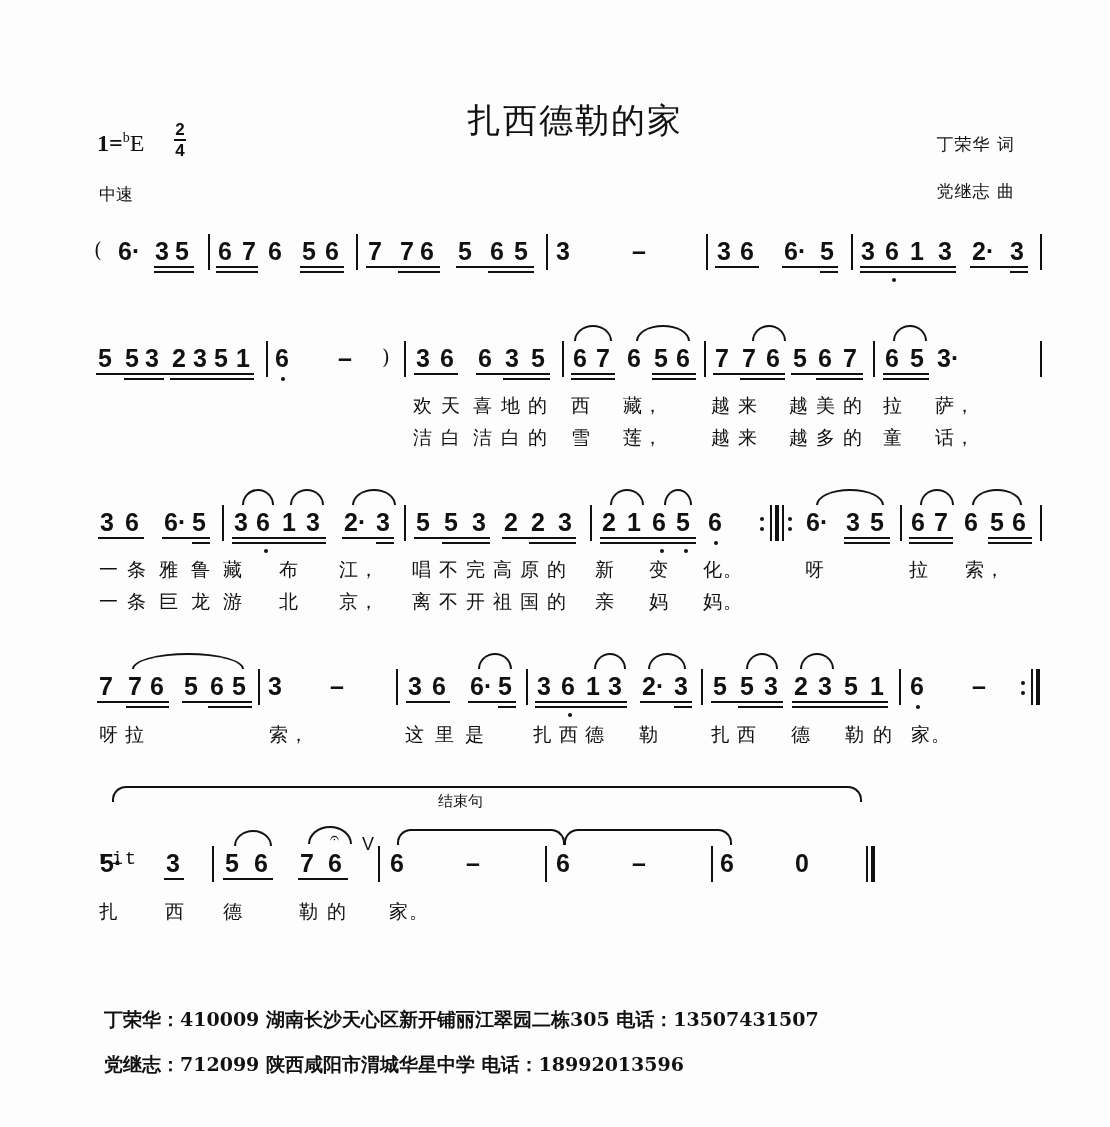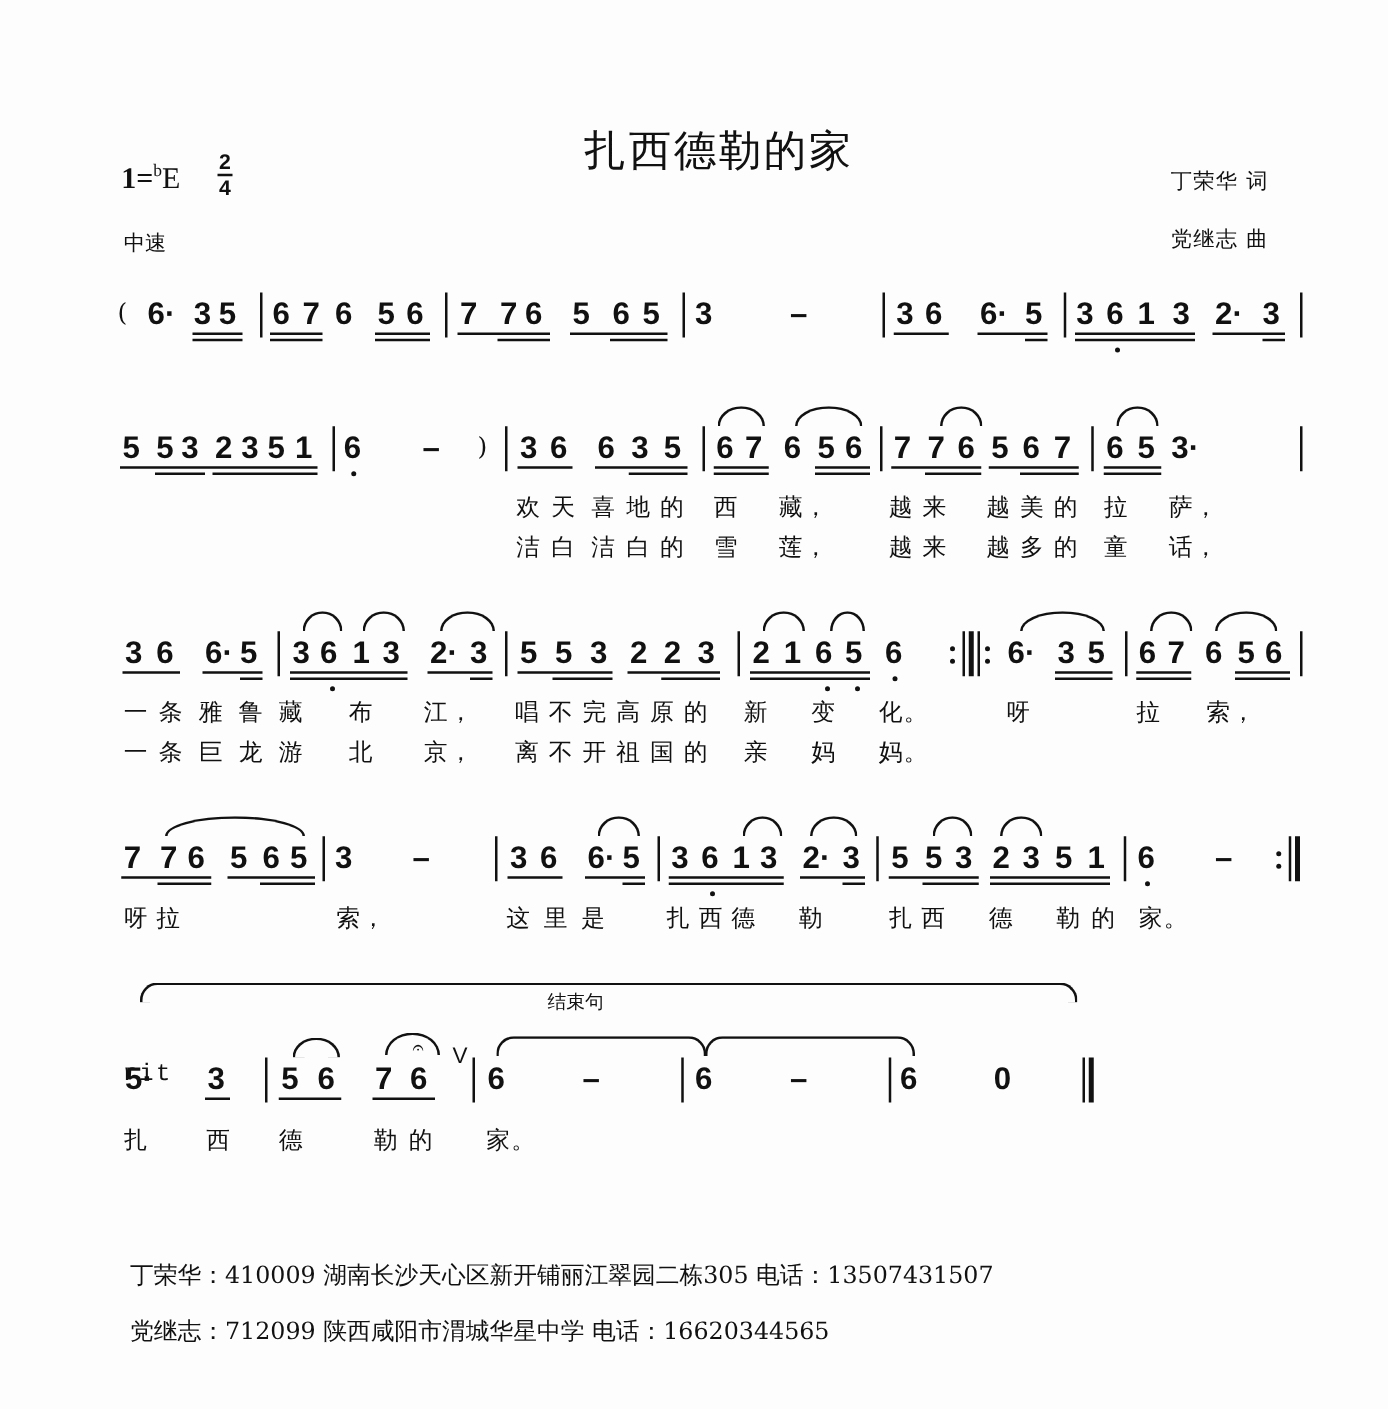--- a/index.html
+++ b/index.html
@@ -12,21 +12,21 @@
     .timesig { left: 174px; top: 120px; font-family: "Liberation Sans", sans-serif; font-weight: bold; font-size: 17px; line-height: 19px; text-align: center; }
     .tempo { left: 99px; top: 183px; font-family: "DejaVu Serif", serif; font-size: 17px; }
     .credit { right: 95px; font-family: "DejaVu Serif", serif; font-size: 17px; letter-spacing: 1px; }
     .staff { position: absolute; left: 0; width: 1110px; height: 40px; }
     .n { position: absolute; font-family: "Liberation Sans", sans-serif; font-weight: bold; font-size: 25px; top: 0; line-height: 30px; }
     .bar { position: absolute; top: -2px; width: 2px; height: 36px; background: #111; }
     .ul { position: absolute; height: 2px; background: #111; }
     .dotb { position: absolute; width: 4px; height: 4px; border-radius: 50%; background: #111; }
     .slur { position: absolute; border: 2px solid #111; border-bottom: none; border-radius: 50% 50% 0 0 / 100% 100% 0 0; }
     .lyr { position: absolute; font-family: "DejaVu Serif", serif; font-size: 19px; letter-spacing: 1px; }
-    .footer { left: 104px; font-family: "DejaVu Serif", serif; font-size: 19px; }
+    .footer { left: 104px; font-family: "DejaVu Serif", serif; font-size: 19px; font-weight: bold; }
     .paren { position:absolute; font-family: "DejaVu Serif", serif; font-size: 20px; }
     .rit { left: 98px; top: 848px; font-family: Liberation Mono, monospace; font-size: 19px; letter-spacing: 2px; }
     .note-label { left: 438px; top: 792px; font-family: "DejaVu Serif", serif; font-size: 15px; }
     .bracket { position:absolute; border: 2px solid #111; border-bottom: none; border-radius: 14px 14px 0 0; }
   </style>
 </head>
 <body>
 
 <div class="abs title">扎西德勒的家</div>
 
@@ -420,13 +420,13 @@
 <div class="lyr" style="left:99px;top:899px">
   <span style="position:absolute;left:0">扎</span>
   <span style="position:absolute;left:66px">西</span>
   <span style="position:absolute;left:124px">德</span>
   <span style="position:absolute;left:200px">勒</span>
   <span style="position:absolute;left:228px">的</span>
   <span style="position:absolute;left:290px">家。</span>
 </div>
 
 <div class="abs footer" style="top:1007px">丁荣华：410009 湖南长沙天心区新开铺丽江翠园二栋305   电话：13507431507</div>
-<div class="abs footer" style="top:1052px">党继志：712099 陕西咸阳市渭城华星中学   电话：16620344565</div>
+<div class="abs footer" style="top:1052px">党继志：712099 陕西咸阳市渭城华星中学   电话：18992013596</div>
 
 </body></html>

